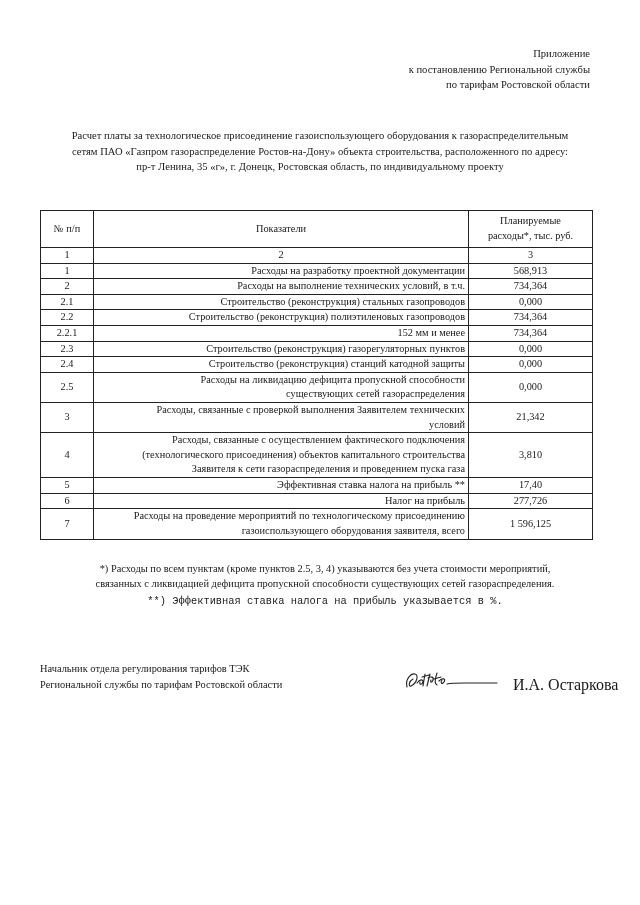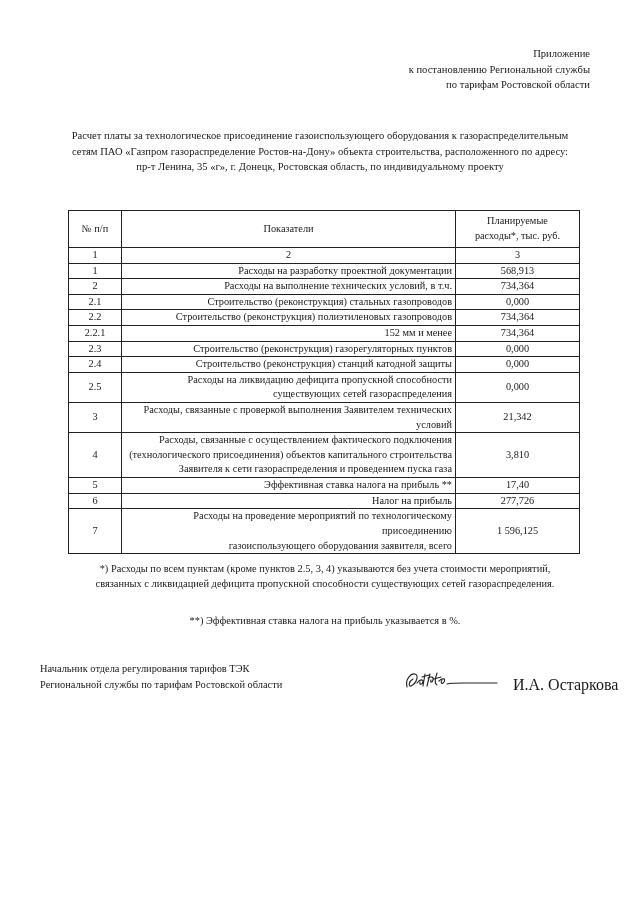--- a/index.html
+++ b/index.html
@@ -10,41 +10,41 @@
   }
   .appendix {
     position: absolute; right: 50px; top: 46px;
     text-align: right; line-height: 15.5px; font-size: 10.6px;
   }
   .title {
     position: absolute; left: 32px; width: 576px; top: 128px;
     text-align: center; line-height: 15.5px; font-size: 10.6px;
   }
   table.main {
-    position: absolute; left: 40px; top: 210px; width: 512px;
-    border-collapse: collapse; font-size: 10.3px; margin-left: 28px;
+    position: absolute; left: 40px; top: 210px; width: 553px;
+    border-collapse: collapse; font-size: 10.3px;
   }
   table.main td {
     border: 1px solid #222; padding: 0 3px; line-height: 14.6px;
     vertical-align: middle;
   }
   table.main td.num { text-align: center; width: 46px; }
   table.main td.val { text-align: center; width: 117px; }
   table.main td.name { text-align: right; }
   table.main td.hdr { text-align: center; }
   tr.h-header td { height: 36px; }
   tr.h1 td { height: 13px; }
   tr.h2 td { height: 29px; }
   tr.h3 td { height: 44px; }
   .notes {
     position: absolute; left: 40px; top: 561px; width: 570px;
     font-size: 10.4px; line-height: 15.2px; text-align: center;
   }
   .notes p { margin: 0; }
-  .notes p.gap { margin-top: 22px; }
+  .notes p.gap { margin-top: 3px; font-family: Liberation Mono, monospace; }
   .sign-left {
     position: absolute; left: 40px; top: 661px;
     font-size: 10.4px; line-height: 15.5px;
   }
   .signature {
     position: absolute; left: 403px; top: 665px; width: 96px; height: 28px;
   }
   .sign-name {
     position: absolute; left: 513px; top: 676px; font-size: 16px;
   }

